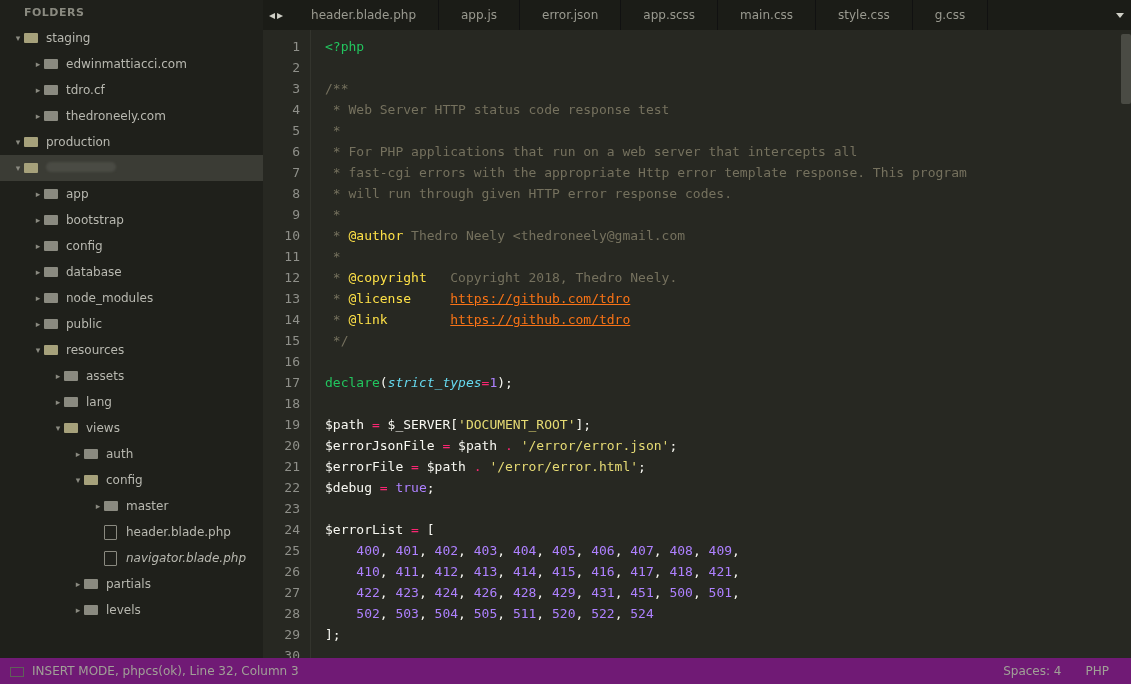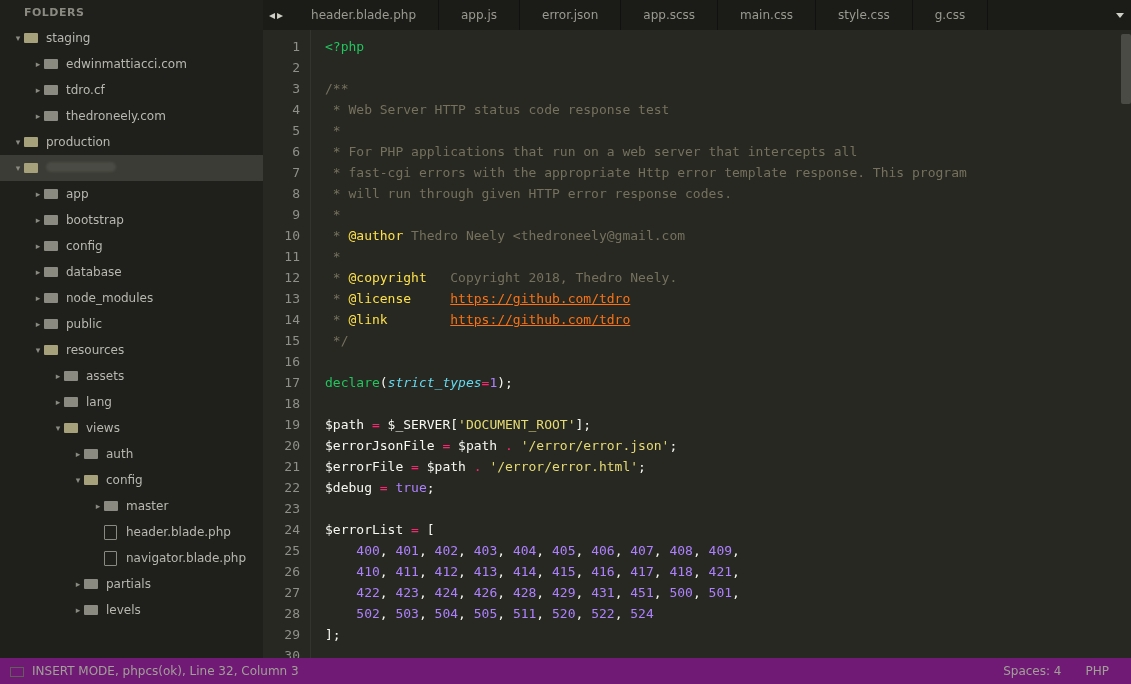--- a/index.html
+++ b/index.html
@@ -302,21 +302,21 @@
         <div class="tree-row" style="padding-left: 92px;">
           <span class="disclosure">▸</span>
           <span class="icon folder-icon"></span>
           <span class="label">master</span>
         </div>
         <div class="tree-row" style="padding-left: 92px;">
           <span class="disclosure"></span>
           <span class="icon file-icon"></span>
           <span class="label">header.blade.php</span>
         </div>
-        <div class="tree-row" style="padding-left: 92px;">
+        <div class="tree-row" style="padding-left: 92px; font-style: italic;">
           <span class="disclosure"></span>
           <span class="icon file-icon"></span>
           <span class="label">navigator.blade.php</span>
         </div>
         <div class="tree-row" style="padding-left: 72px;">
           <span class="disclosure">▸</span>
           <span class="icon folder-icon"></span>
           <span class="label">partials</span>
         </div>
         <div class="tree-row" style="padding-left: 72px;">

